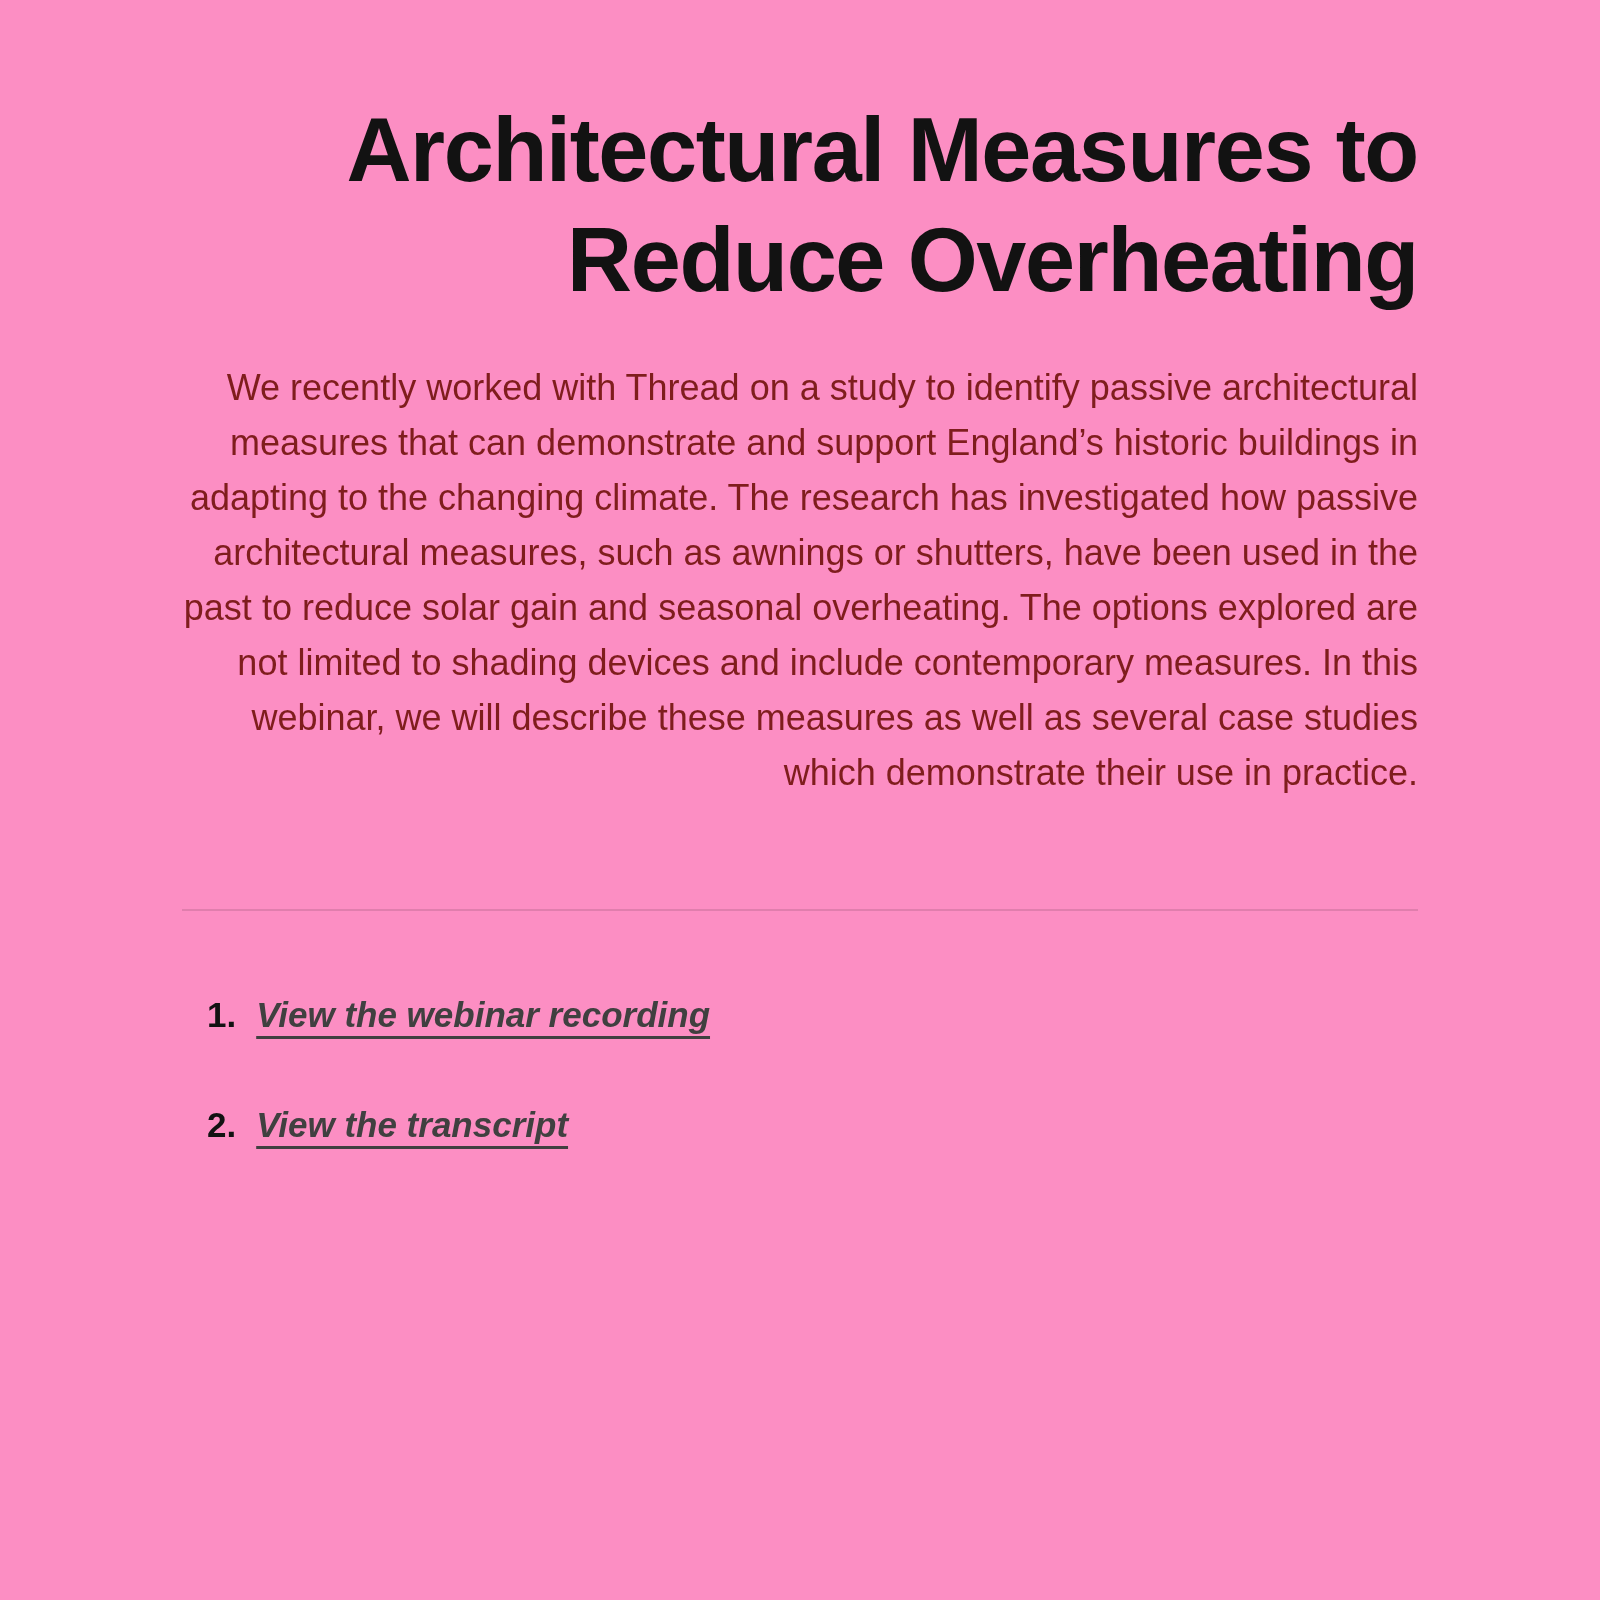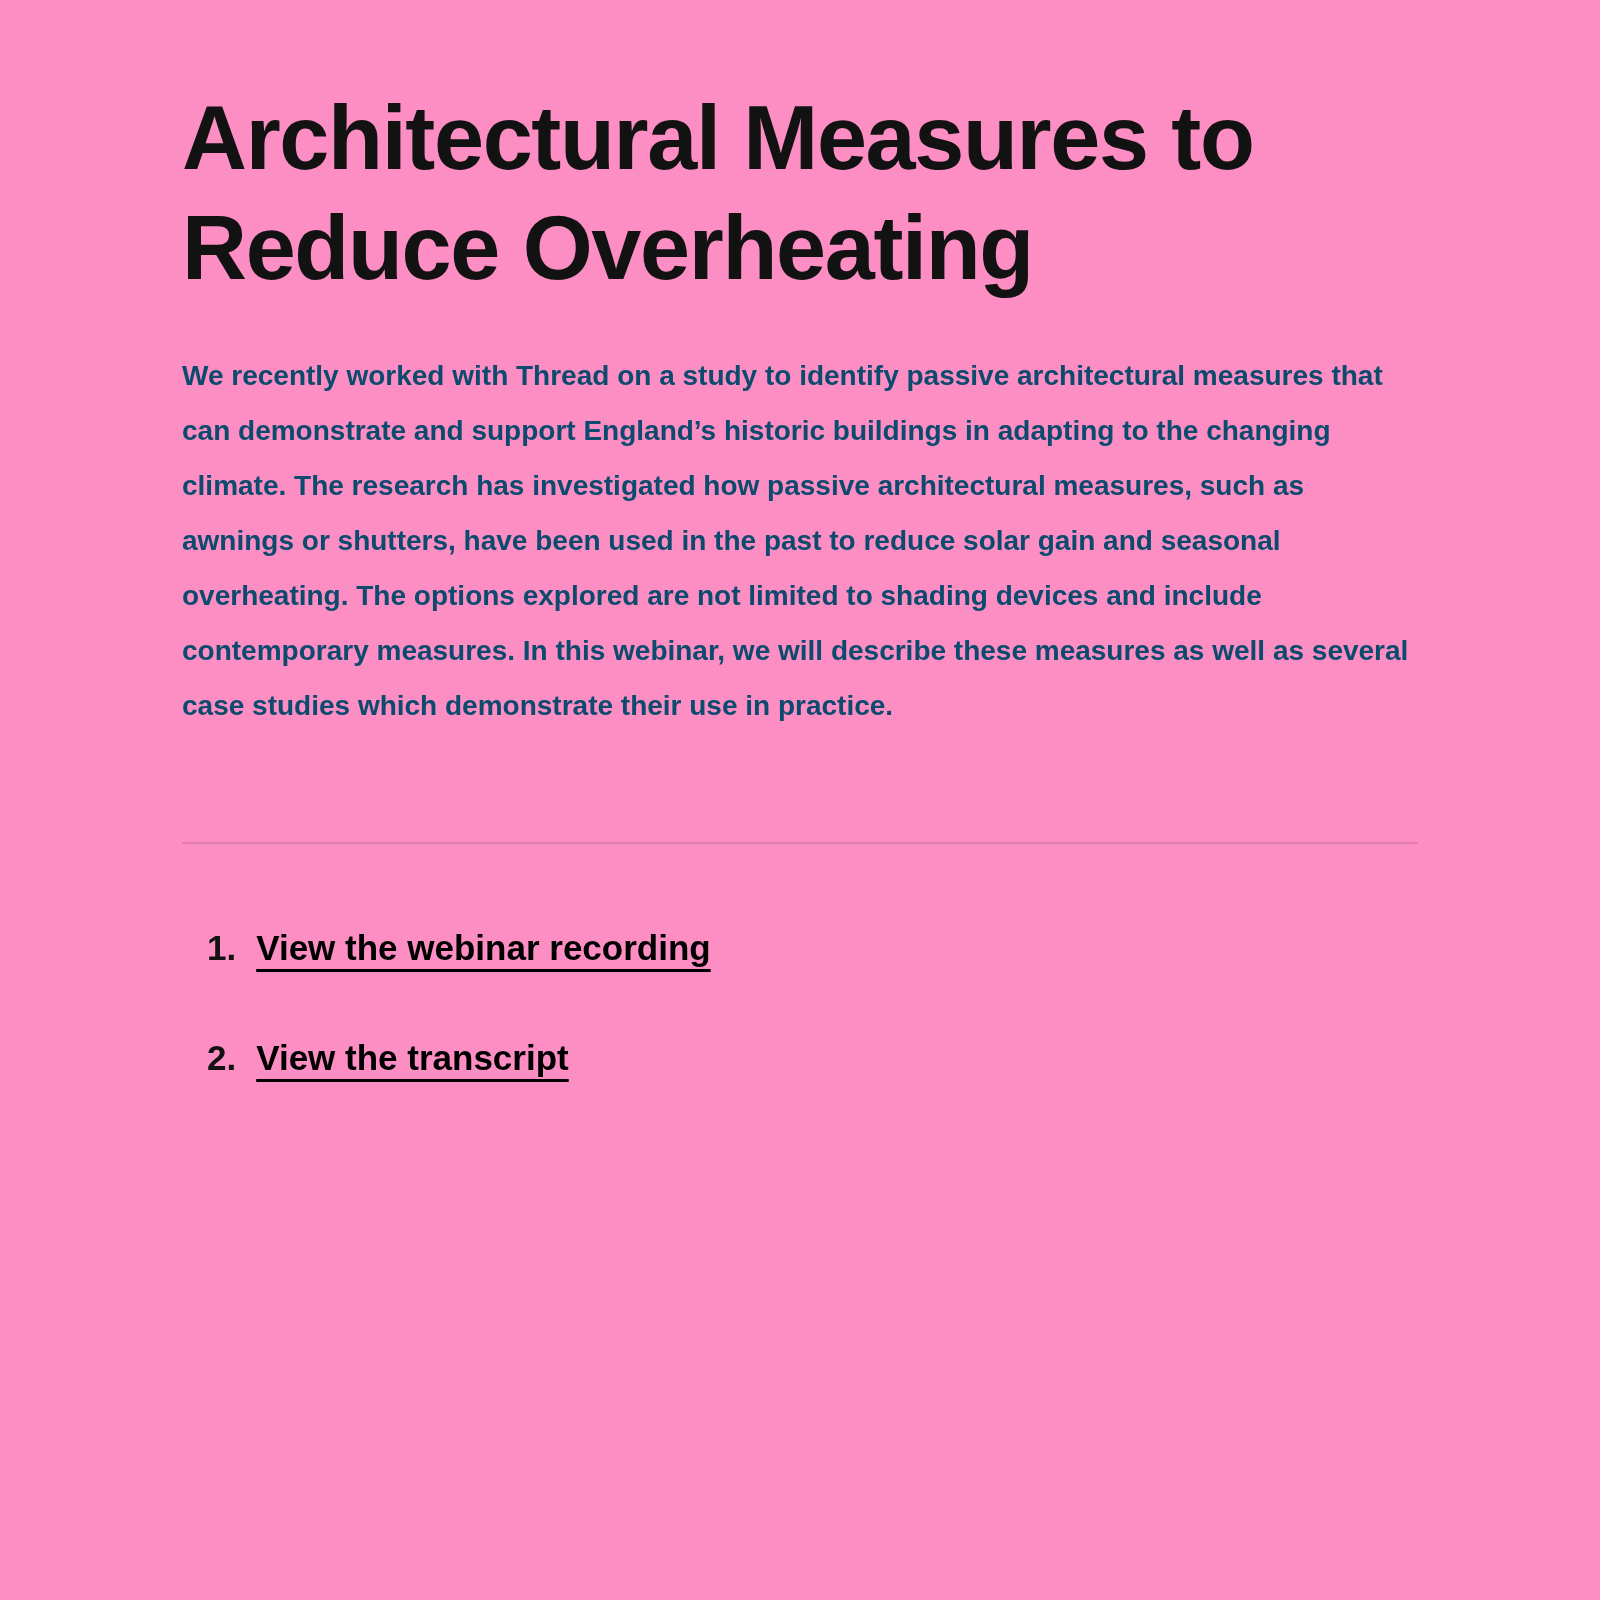--- a/index.html
+++ b/index.html
@@ -10,38 +10,39 @@
   body {
     width: 1600px;
     height: 1600px;
     background: #FC8EC3;
     font-family: "Liberation Sans", sans-serif;
     color: #141414;
     overflow: hidden;
   }
   .article {
     width: 1236px;
-    margin: 0 auto;
+    margin: 12px auto;
     padding-top: 84px;
+    text-align: right;
   }
   .page-title {
     font-size: 90px;
     font-weight: 700;
     line-height: 1.22;
     letter-spacing: -0.015em;
     margin: 0 0 44px 0;
     color: #121212;
   }
   .body-paragraph {
-    font-size: 28px;
-    font-weight: 700;
+    font-size: 36px;
+    font-weight: 400;
     line-height: 55px;
     letter-spacing: 0;
     margin: 0 0 46px 0;
-    color: #0c4a6e;
+    color: #7f1d1d;
   }
   .section-divider {
     border: none;
     border-top: 2px solid rgba(0, 0, 0, 0.11);
     margin: 109px 0 0 0;
     width: 100%;
   }
   .resource-list {
     list-style: none;
     margin: 80px 0 0 0;
@@ -54,25 +55,26 @@
     font-size: 35px;
     font-weight: 700;
     line-height: 48px;
     margin: 0 0 62px 0;
     color: #121212;
   }
   .item-number {
     flex: 0 0 auto;
   }
   .resource-link {
-    color: #000000;
+    color: #404040;
     text-decoration: underline;
     text-decoration-thickness: 3px;
     text-underline-offset: 9px;
     cursor: pointer;
+    font-style: italic;
   }
 </style>
 </head>
 <body>
 
 <main class="article">
 
   <h1 class="page-title">Architectural Measures to Reduce Overheating</h1>
 
   <p class="body-paragraph">We recently worked with Thread on a study to identify passive architectural measures that can demonstrate and support England’s historic buildings in adapting to the changing climate. The research has investigated how passive architectural measures, such as awnings or shutters, have been used in the past to reduce solar gain and seasonal overheating. The options explored are not limited to shading devices and include contemporary measures. In this webinar, we will describe these measures as well as several case studies which demonstrate their use in practice.</p>

